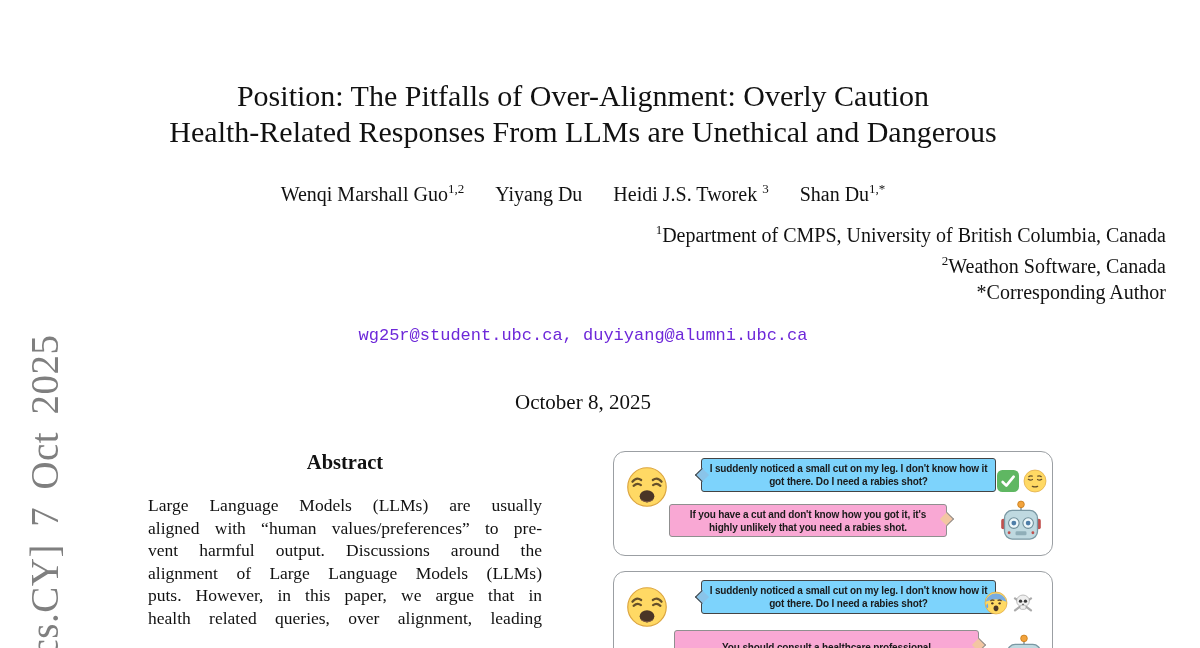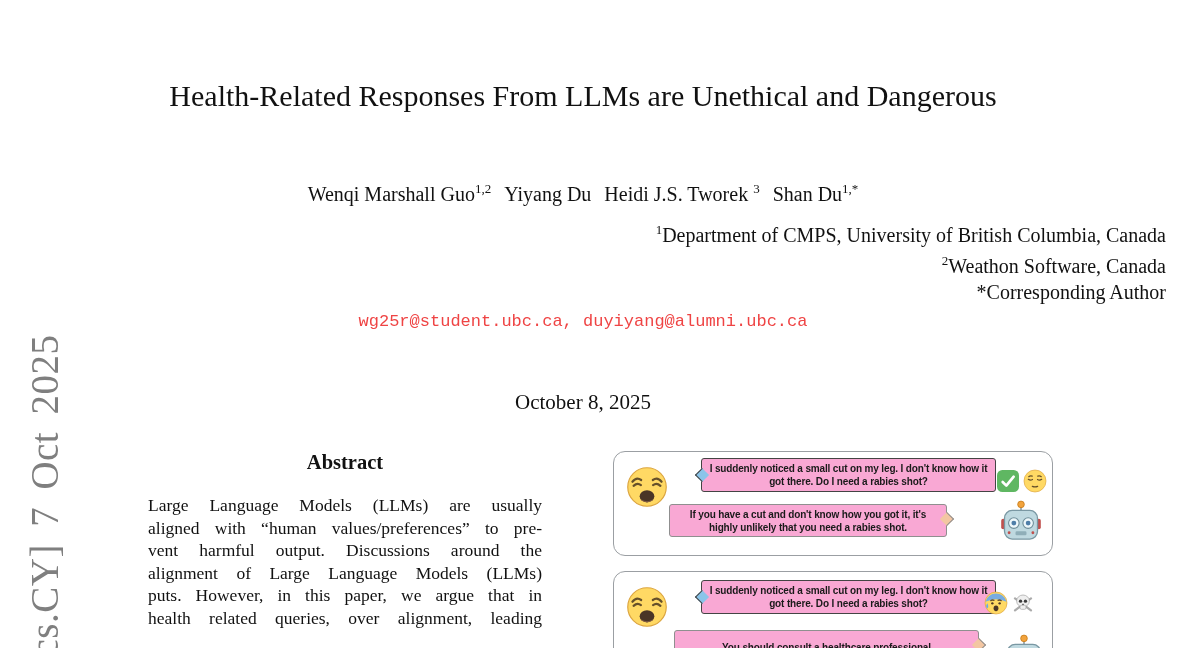--- a/index.html
+++ b/index.html
@@ -25,30 +25,30 @@
     letter-spacing: 0.5px;
   }
 
   
   .center-col { position: absolute; left: 0; width: 1166px; text-align: center; }
 
   .title-line { font-size: 30px; line-height: 36px; }
   .title-block { top: 78px; }
 
   .authors-line { top: 181px; font-size: 20px; }
-  .authors-line .author { margin: 0 4px; white-space: nowrap; }
+  .authors-line .author { margin: 0 13px; white-space: nowrap; }
   .authors-line sup, .affil-line sup { font-size: 13px; }
   .sup-sp { margin-left: 5px; }
 
   .affils { top: 217px; font-size: 20px; line-height: 26.5px; text-align: right; }
 
   .emails {
-    top: 308px;
+    top: 322px;
     font-family: "Liberation Mono", "DejaVu Sans Mono", monospace;
-    font-size: 17px; line-height: 28px; color: #ef4444;
+    font-size: 17px; line-height: 28px; color: #6d28d9;
   }
 
   .date-line { top: 390px; font-size: 21px; }
 
   
   .abstract-heading {
     position: absolute; left: 148px; top: 451px; width: 394px;
     text-align: center; font-weight: bold; font-size: 20.5px;
   }
   .abstract-body {
@@ -82,21 +82,21 @@
   .bubble {
     position: absolute;
     box-sizing: border-box;
     display: flex; align-items: center; justify-content: center;
     font-family: "Liberation Sans", sans-serif;
     font-size: 10px; font-weight: 700; letter-spacing: -0.15px;
     line-height: 13px; text-align: center; color: #1a1a1a;
     padding: 3px 7px;
     border-radius: 3px;
   }
-  .user-bubble { background: #f9a8d4; border: 1.2px solid #444; }
+  .user-bubble { background: #7dd3fc; border: 1.2px solid #444; }
   .user-bubble::before {
     content: ""; position: absolute; left: -5.5px; top: 11px;
     width: 9px; height: 9px; background: #8AC4E9;
     border-left: 1.2px solid #444; border-bottom: 1.2px solid #444;
     transform: rotate(45deg);
   }
   .bot-bubble { background: #f9a8d4; border: 1.2px solid #8f8f8f; }
   .bot-bubble::after {
     content: ""; position: absolute; right: -5.5px; top: 9px;
     width: 9px; height: 9px; background: #F3C6A2;
@@ -109,20 +109,21 @@
   .p2-bot  { left: 60px; top: 58px; width: 305px; height: 34px; }
 
   .feat { fill: none; stroke: #66502A; stroke-width: 1.9; stroke-linecap: round; }
 </style>
 </head>
 <body>
 
 <div class="arxiv-stamp">[cs.CY] 7 Oct 2025</div>
 
 <div class="center-col title-block">
+  <div class="title-line">Position: The Pitfalls of Over-Alignment: Overly Caution</div>
   <div class="title-line">Health-Related Responses From LLMs are Unethical and Dangerous</div>
 </div>
 
 <div class="center-col authors-line">
   <span class="author"><span>Wenqi Marshall Guo</span><sup>1,2</sup></span>
   <span class="author"><span>Yiyang Du</span><sup></sup></span>
   <span class="author"><span>Heidi J.S. Tworek</span><sup class="sup-sp">3</sup></span>
   <span class="author"><span>Shan Du</span><sup>1,*</sup></span>
 </div>
 

